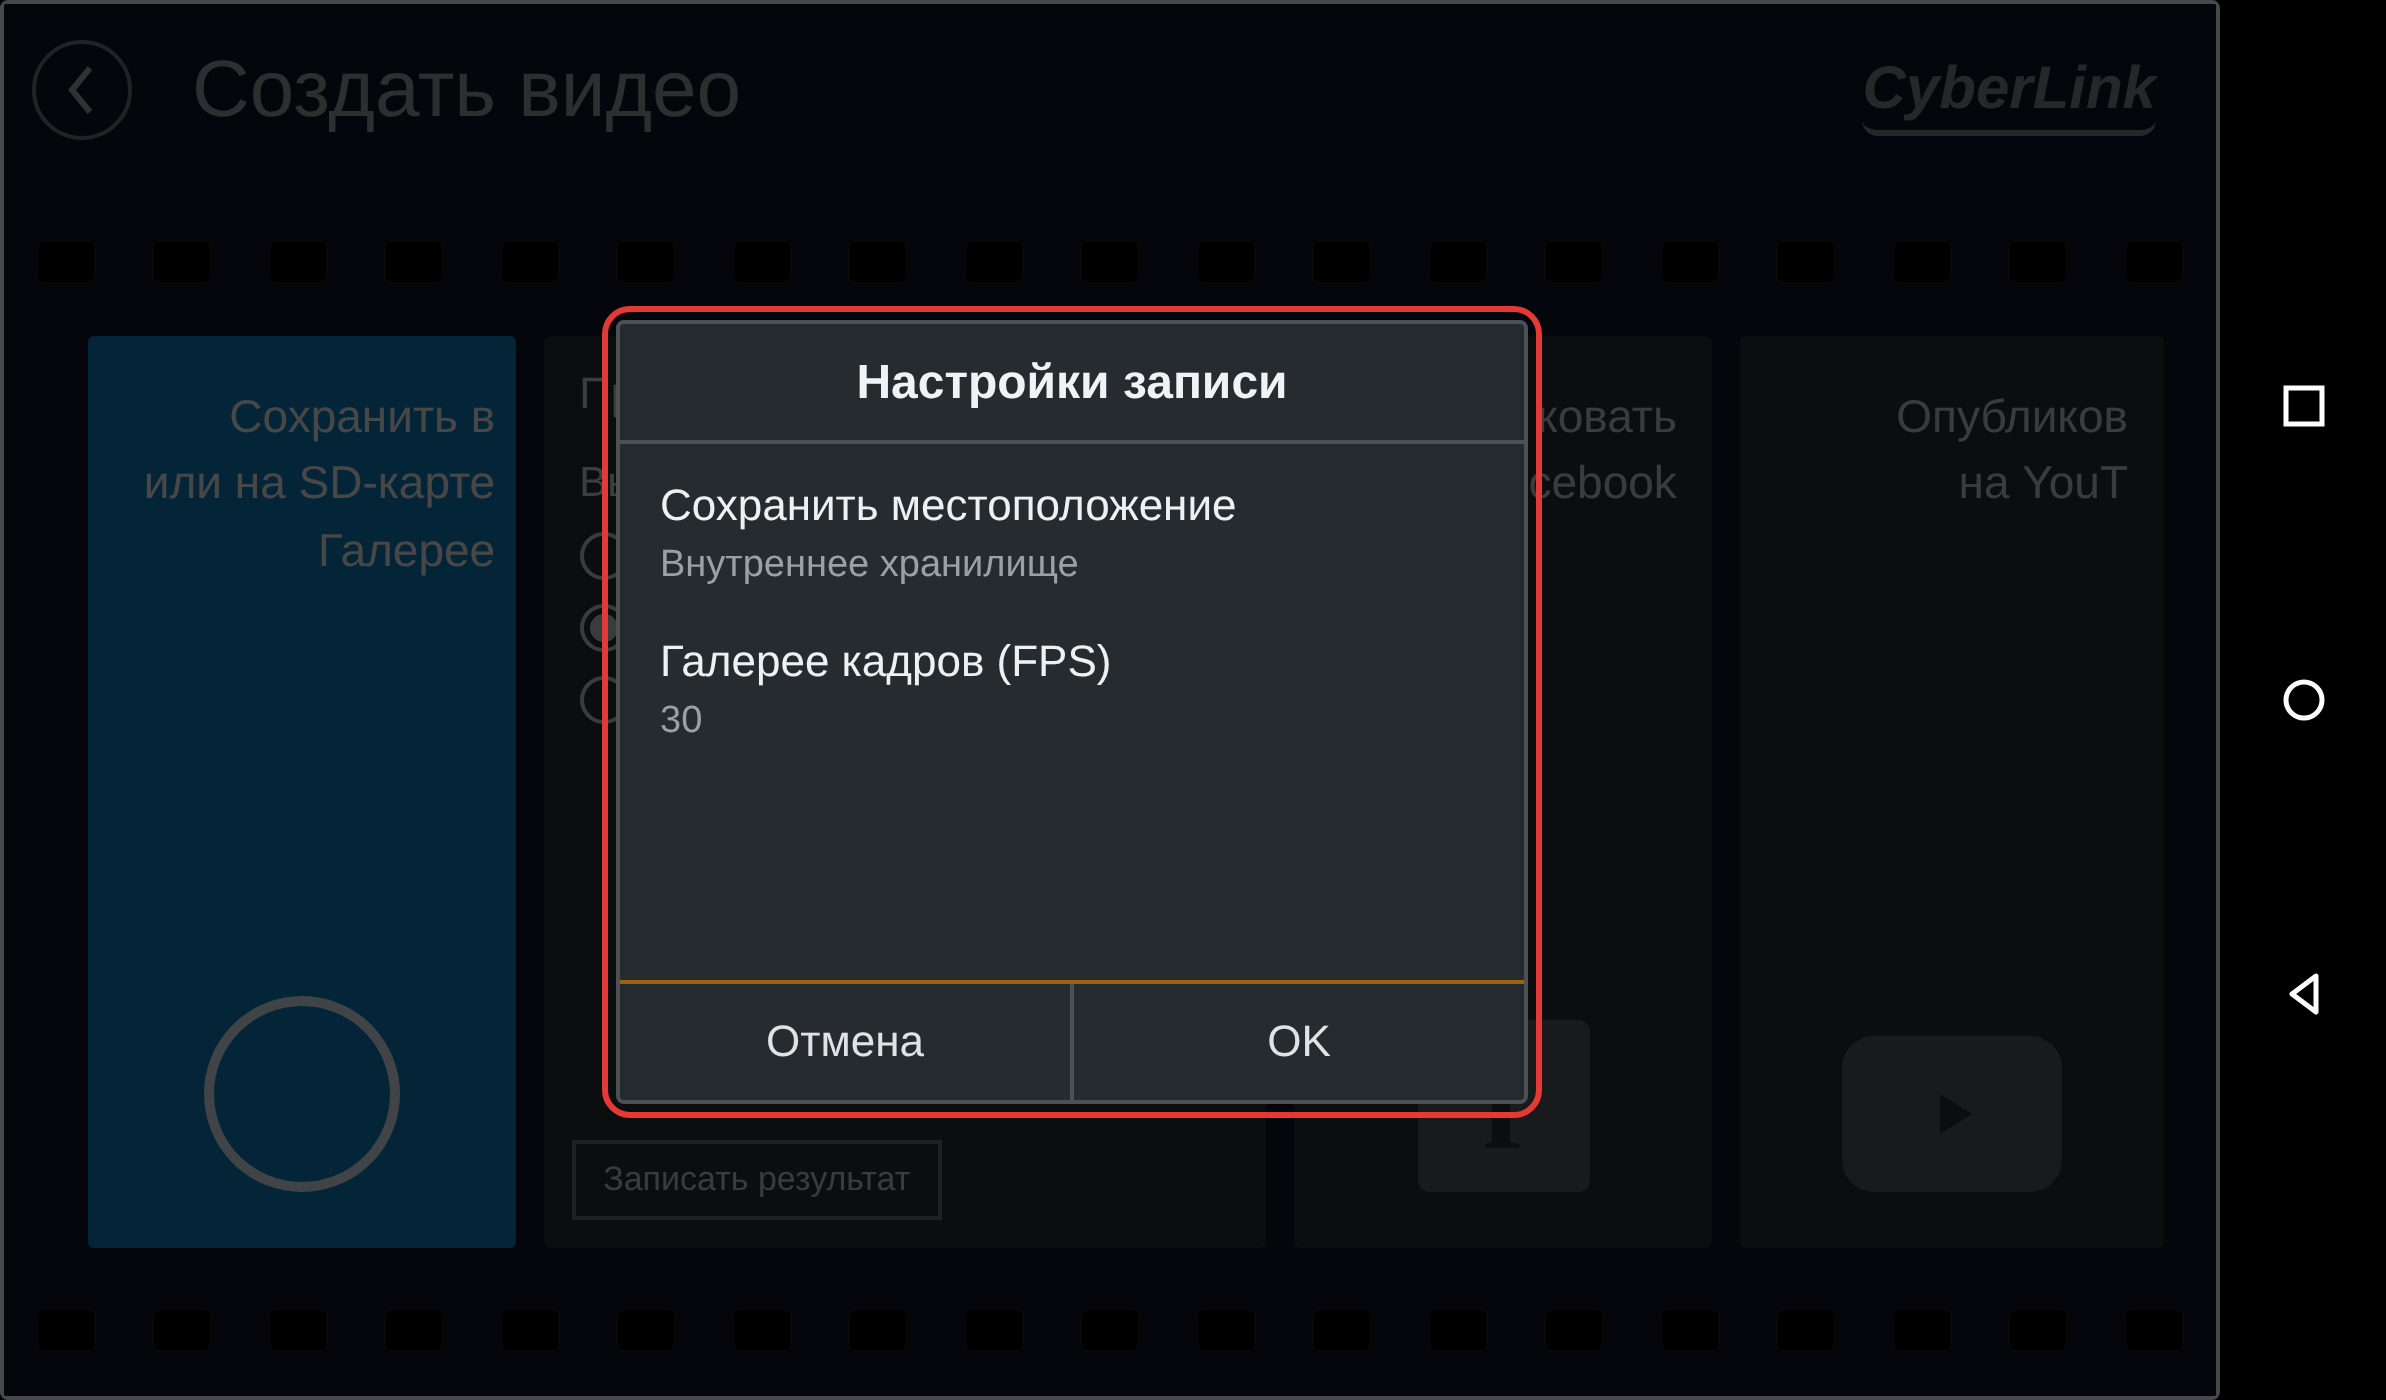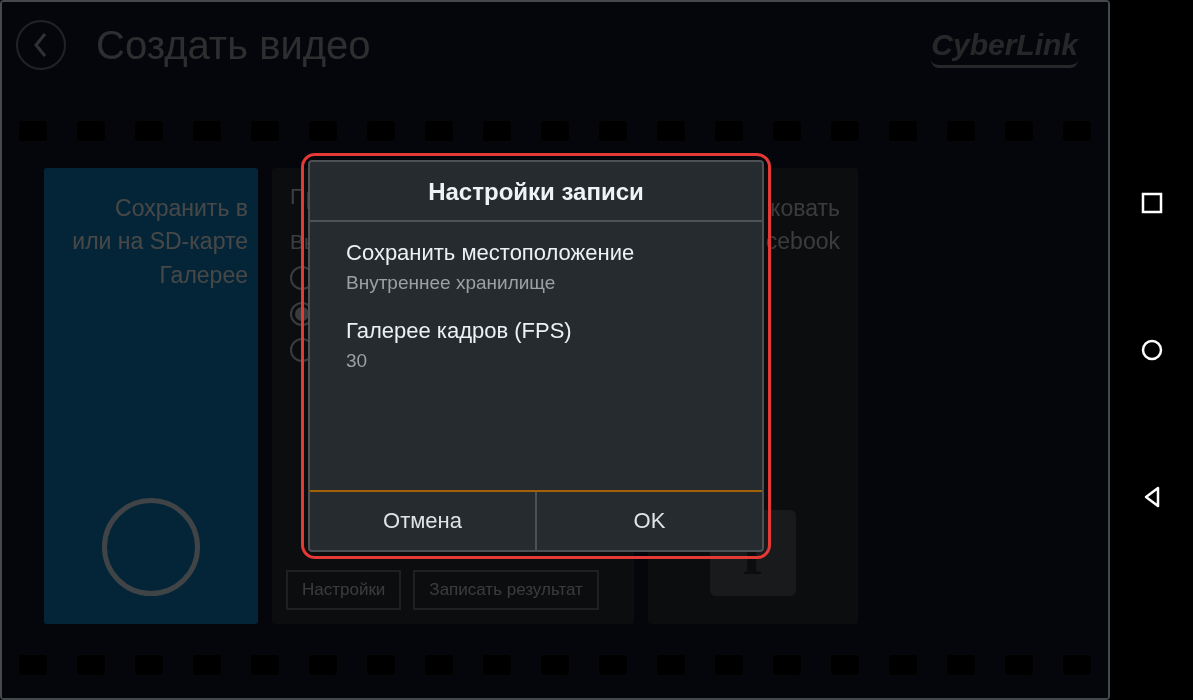--- a/index.html
+++ b/index.html
@@ -39,21 +39,21 @@
   .card.three { width:210px; }
   .card.four { width:212px; }
   .card.three .card-head, .card.four .card-head { color:#cfd4d7; text-align:right; padding-right:18px; }
   
   .dimmer { position:absolute; left:0; top:0; width:1106px; height:696px; background:rgba(0,0,0,0.72); }
   
   .dialog-outline { position:absolute; left:299px; top:151px; width:470px; height:406px; border:3px solid #e53935; border-radius:14px; padding:4px; }
   .dialog { width:100%; height:100%; background:#262b2f; border:2px solid #4b5155; border-radius:4px; display:flex; flex-direction:column; }
   .dlg-title { text-align:center; color:#f0f3f5; font-size:24px; padding:16px 0 14px 0; border-bottom:2px solid #4b5155; font-weight:700; }
   .dlg-items { flex:1; padding:6px 0; }
-  .dlg-item { padding:12px 36px; cursor:pointer; }
+  .dlg-item { padding:12px 20px; cursor:pointer; }
   .dlg-item .lbl { color:#eef1f3; font-size:22px; }
   .dlg-item .val { color:#9aa0a4; font-size:19px; margin-top:6px; }
   .dlg-buttons { display:flex; border-top:2px solid #a16207; }
   .dlg-btn { flex:1; text-align:center; padding:16px 0; color:#dfe3e6; font-size:22px; cursor:pointer; }
   .dlg-btn + .dlg-btn { border-left:2px solid #4b5155; }
   
   .reel-hole { width:16px; height:16px; border-radius:50%; background:#0b86c6; position:absolute; }
   
   .fb-tile { width:86px; height:86px; background:#595e63; border-radius:6px; display:flex; align-items:center; justify-content:center; color:#2b3035; font-size:64px; font-weight:bold; font-family:Georgia,serif; }
   
@@ -147,35 +147,47 @@
             <span class="dot"></span>
           </div>
         <div class="radio checked">
             <span class="dot"></span>
           </div>
         <div class="radio">
             <span class="dot"></span>
           </div>
       </div>
       <div class="card-actions">
-        <button class="small-btn">Настройки</button>
         <button class="small-btn">Записать результат</button>
       </div>
     </div>
 
     <div class="card three">
       <div class="card-head">
         <div>ковать</div>
         <div>cebook</div>
       </div>
       <div class="icon-block">
         <div class="fb-tile">f</div>
       </div>
     </div>
 
+    <div class="card four">
+      <div class="card-head">
+        <div>Опубликов</div>
+        <div>на YouT</div>
+      </div>
+      <div class="icon-block">
+        <div class="yt-tile">
+          <svg width="36" height="36" viewBox="0 0 36 36">
+              <path d="M12 8 L28 18 L12 28 Z" fill="#2b3035"></path>
+            </svg>
+        </div>
+      </div>
+    </div>
   </div>
 
   <div class="dimmer"></div>
 
   <div class="dialog-outline">
     <div class="dialog">
       <div class="dlg-title">Настройки записи</div>
       <div class="dlg-items">
         <div class="dlg-item">
           <div class="lbl">Сохранить местоположение</div>

